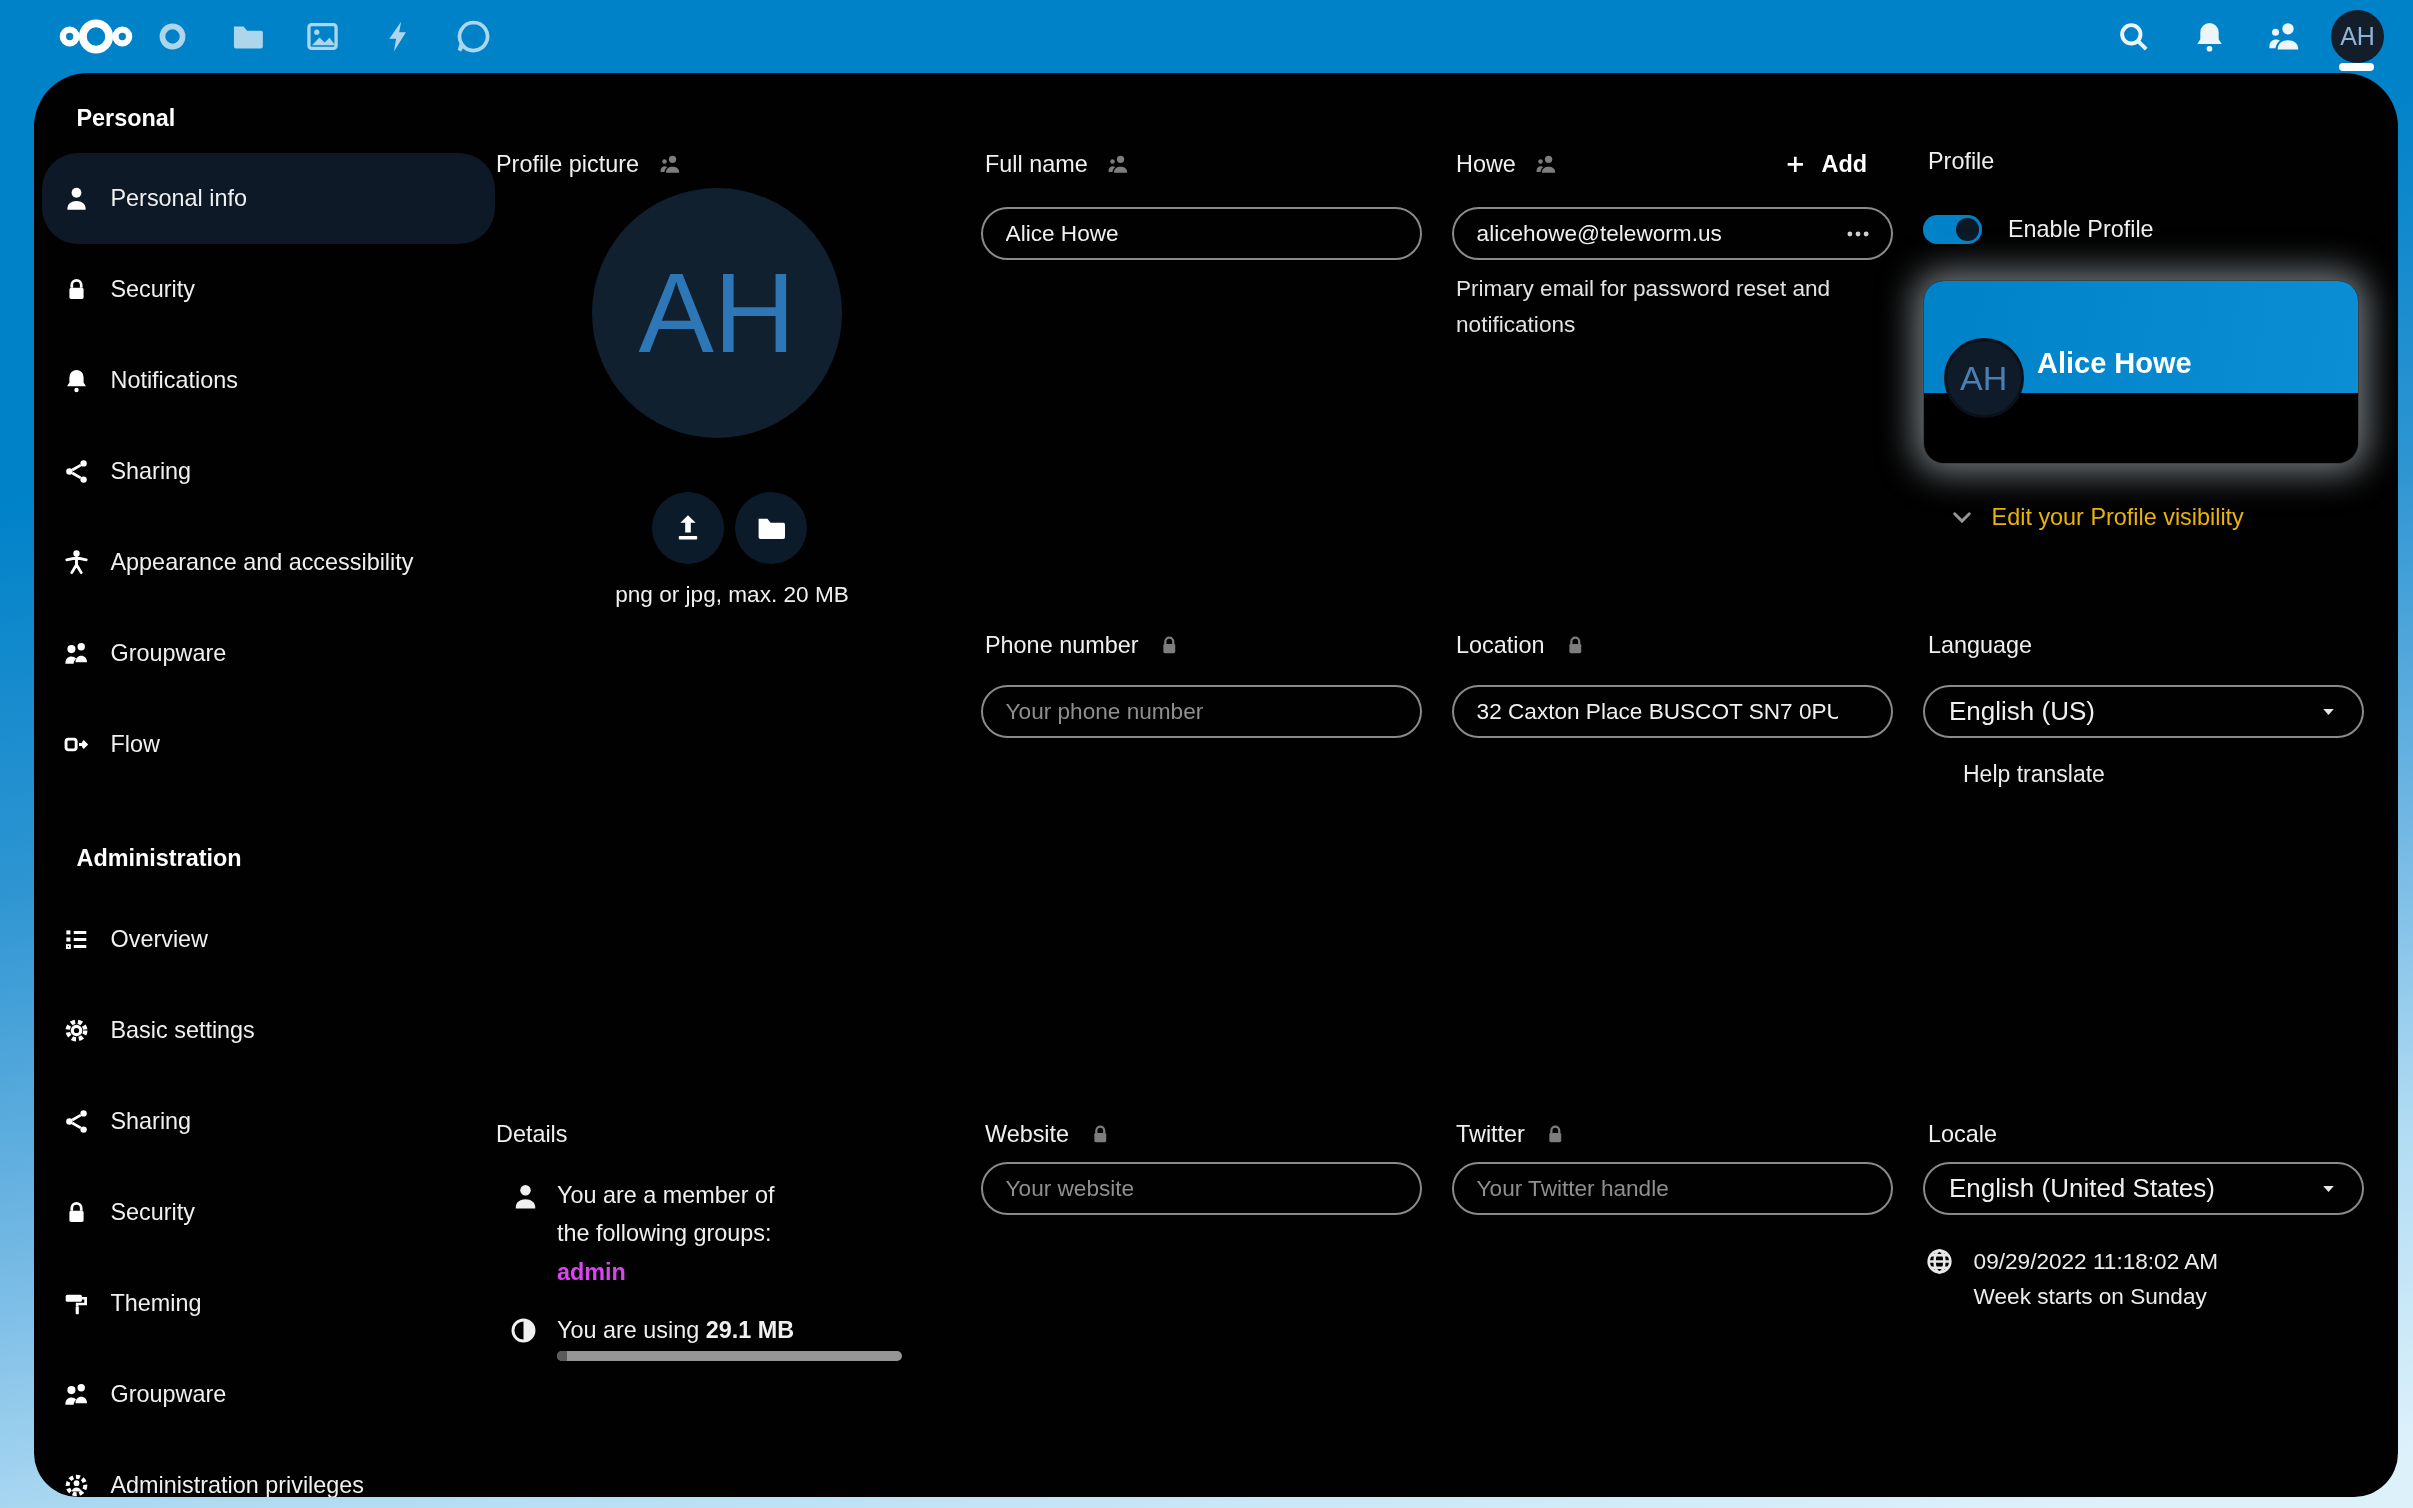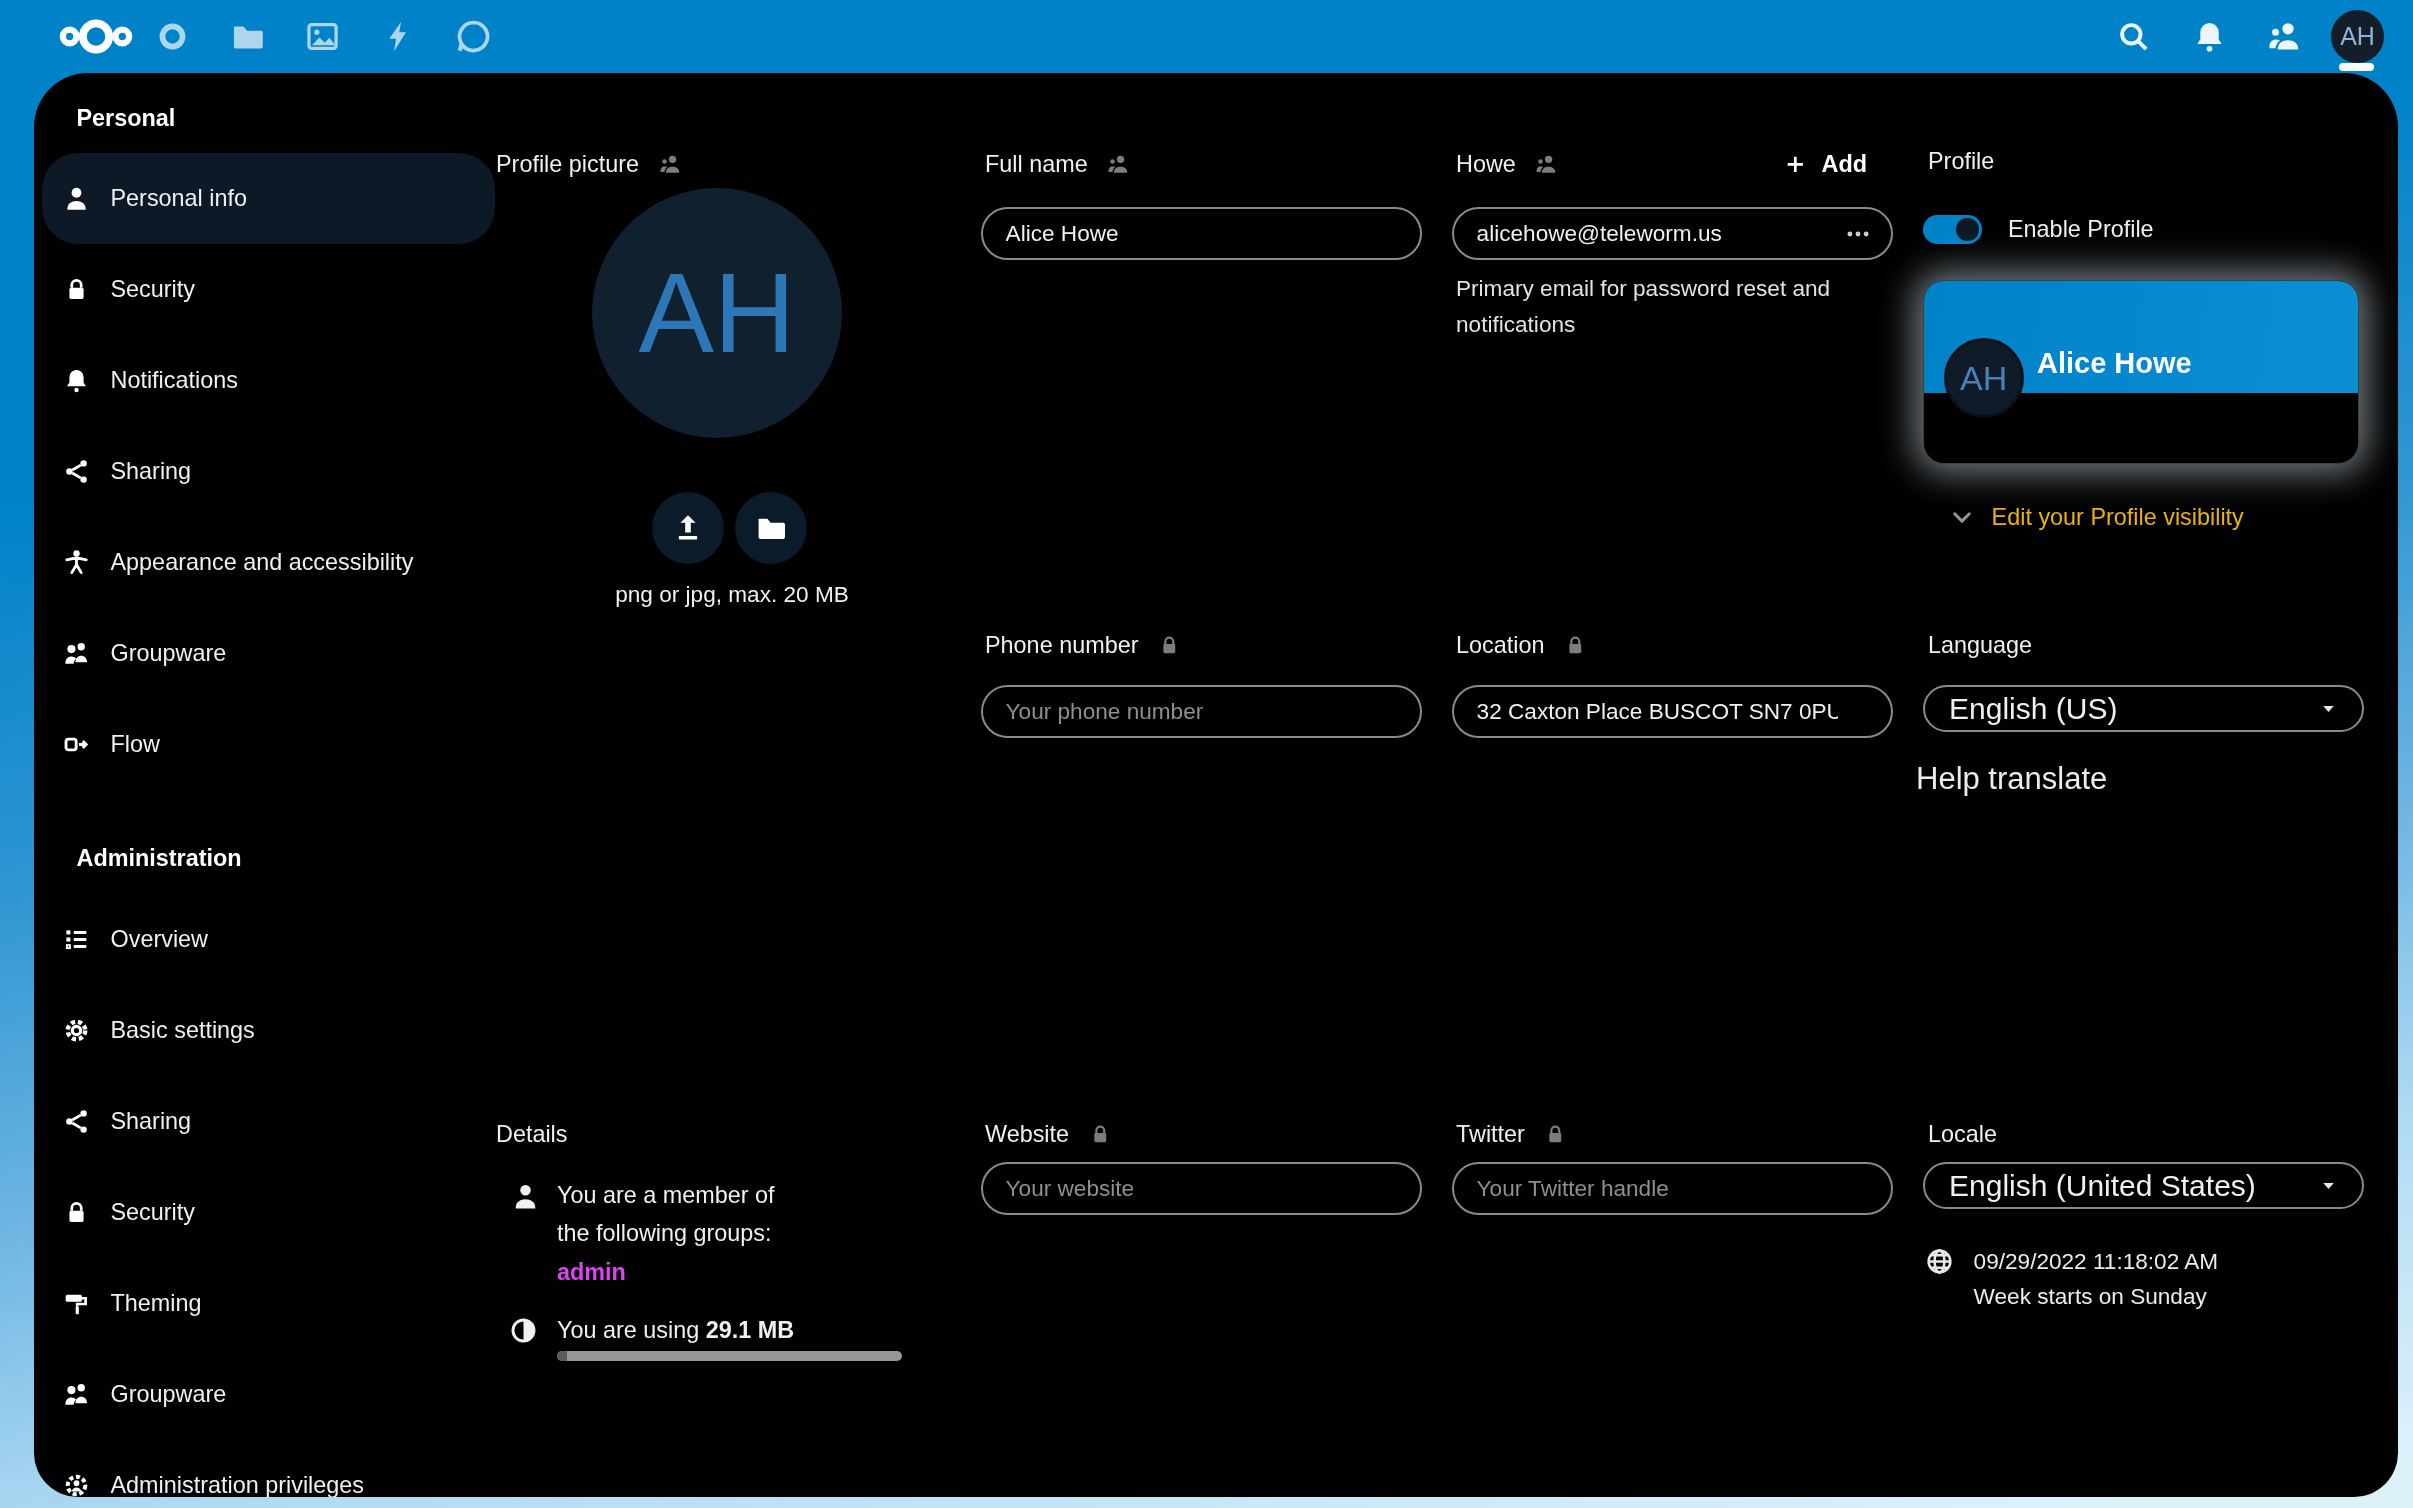--- a/index.html
+++ b/index.html
@@ -26,22 +26,22 @@
   .sb-item{height:91px;display:flex;align-items:center;padding-left:21px;gap:21px;font-size:23.4px;color:#f0f0f0;border-radius:36px;cursor:pointer;}
   .sb-item .ic{width:27px;height:27px;color:#fff;flex:0 0 27px;}
   .sb-item.active{background:#0d1926;}
   
   .abs{position:absolute;}
   .hlabel{display:inline-flex;align-items:center;gap:19.6px;font-size:23.4px;color:#f0f0f0;height:33px;}
   .hlabel .ic{width:22.6px;height:22.6px;color:#7d7d7d;}
   .field-input{width:441px;height:53px;border:2.3px solid #8a8a8a;border-radius:27px;background:transparent;
     color:#f0f0f0;font-size:22.6px;font-family:"Liberation Sans",sans-serif;padding:0 53px 0 22.6px;outline:none;}
   .field-input::placeholder{color:#8f8f8f;}
-  .selectbox{width:441px;height:47px;border:2.3px solid #8a8a8a;border-radius:27px;display:flex;align-items:center;
-    padding:0 22.6px 0 24px;font-size:30px;color:#f0f0f0;cursor:pointer;text-align:center;}
+  .selectbox{width:441px;height:53px;border:2.3px solid #8a8a8a;border-radius:27px;display:flex;align-items:center;
+    padding:0 22.6px 0 24px;font-size:26px;color:#f0f0f0;cursor:pointer;text-align:center;}
   .selectbox .caret{margin-left:auto;width:21px;height:21px;color:#e8e8e8;}
   .helper{font-size:22.6px;line-height:36px;color:#e2e2e2;}
   
   #big-avatar{position:absolute;left:558px;top:115px;width:250px;height:250px;border-radius:50%;background:#11202f;
     display:flex;align-items:center;justify-content:center;font-size:113px;color:#2e77b7;cursor:pointer;}
   .round-btn{position:absolute;width:72px;height:72px;border-radius:50%;background:#0c1b29;display:flex;
     align-items:center;justify-content:center;cursor:pointer;}
   .round-btn .ic{width:32px;height:32px;color:#fff;}
   
   .dots-btn{position:absolute;width:35px;height:35px;display:flex;align-items:center;justify-content:center;
@@ -414,21 +414,21 @@
 
   <div class="abs hlabel" style="left:1894px;top:556px">
     <span>Language</span>
   </div>
   <div class="abs selectbox" style="left:1889px;top:612px">
     <span>English (US)</span>
     <svg class="ic caret" viewBox="0 0 28 28" width="21" height="21">
         <use href="#i-caret"></use>
       </svg>
   </div>
-  <div class="abs" style="left:1882px;top:688px;font-size:31px;color:#ececec">Help translate</div>
+  <div class="abs" style="left:1929px;top:688px;font-size:23px;color:#ececec">Help translate</div>
 
   <div class="abs hlabel" style="left:462px;top:1045px">
     <span>Details</span>
   </div>
   <svg class="ic d-ic" style="left:477px;top:1109px" viewBox="0 0 38 38" width="29" height="29">
       <use href="#i-person"></use>
     </svg>
   <div class="abs" style="left:523px;top:1103px;width:256px;font-size:23.4px;line-height:38px;color:#f0f0f0">You are a member of the following groups:</div>
   <div class="abs" style="left:523px;top:1186px;font-size:23.4px;font-weight:bold;color:#d946ef">admin</div>
   <svg class="ic d-ic" style="left:475px;top:1243px" viewBox="0 0 38 38" width="29" height="29">

